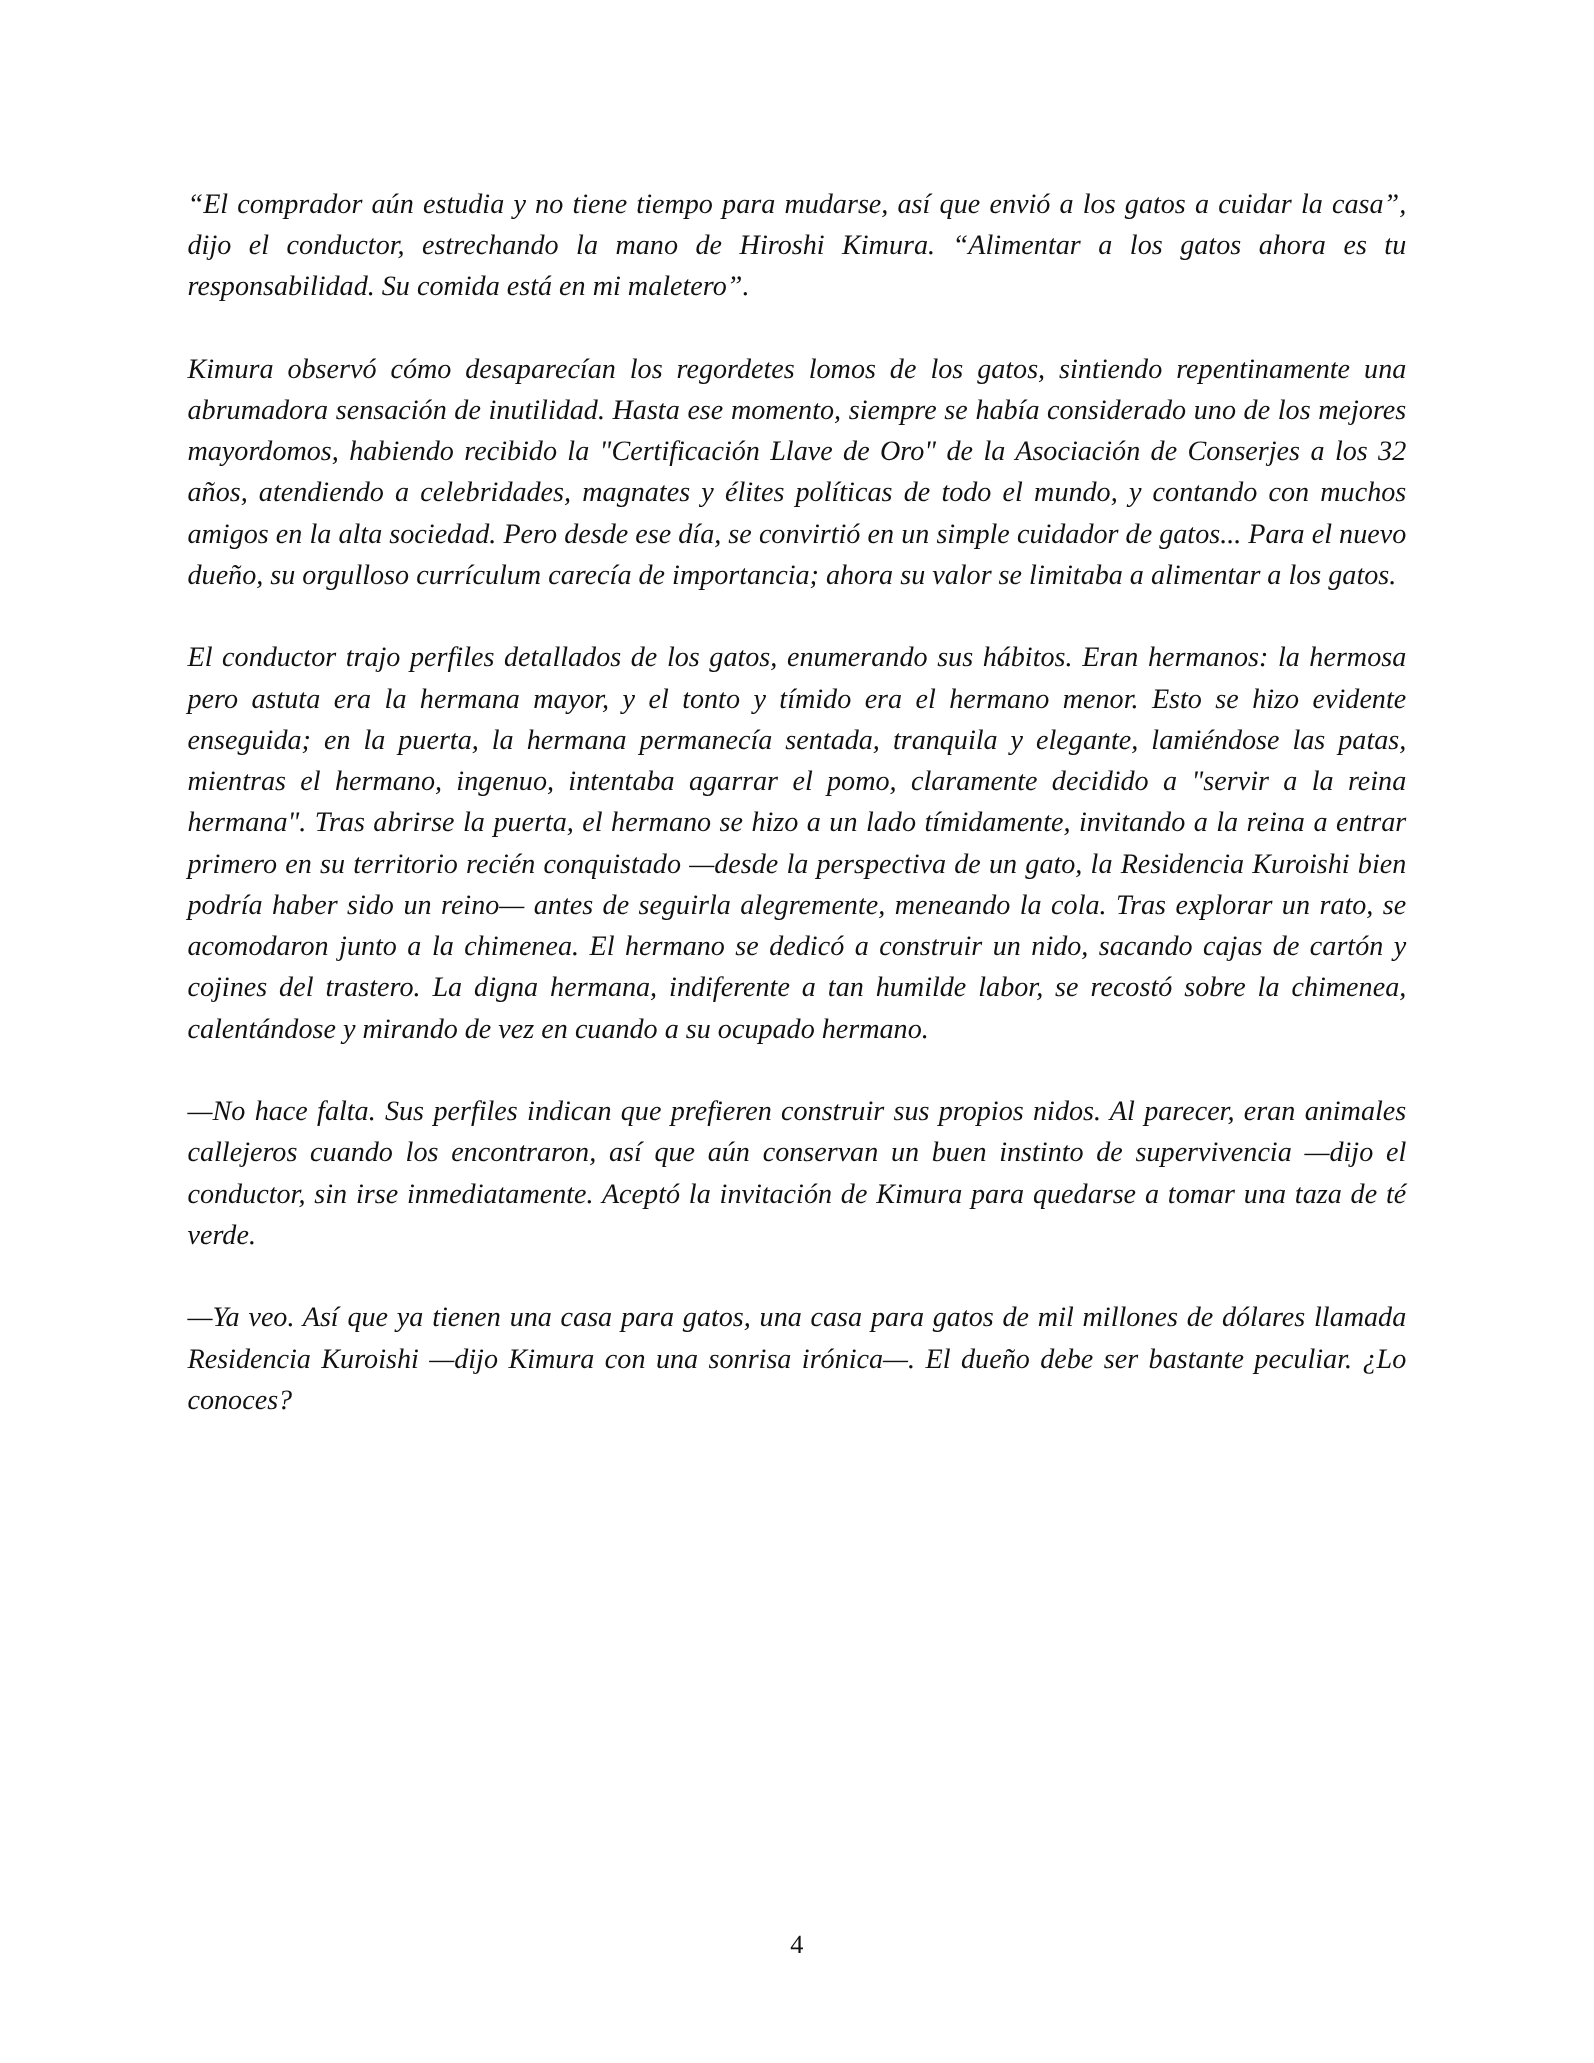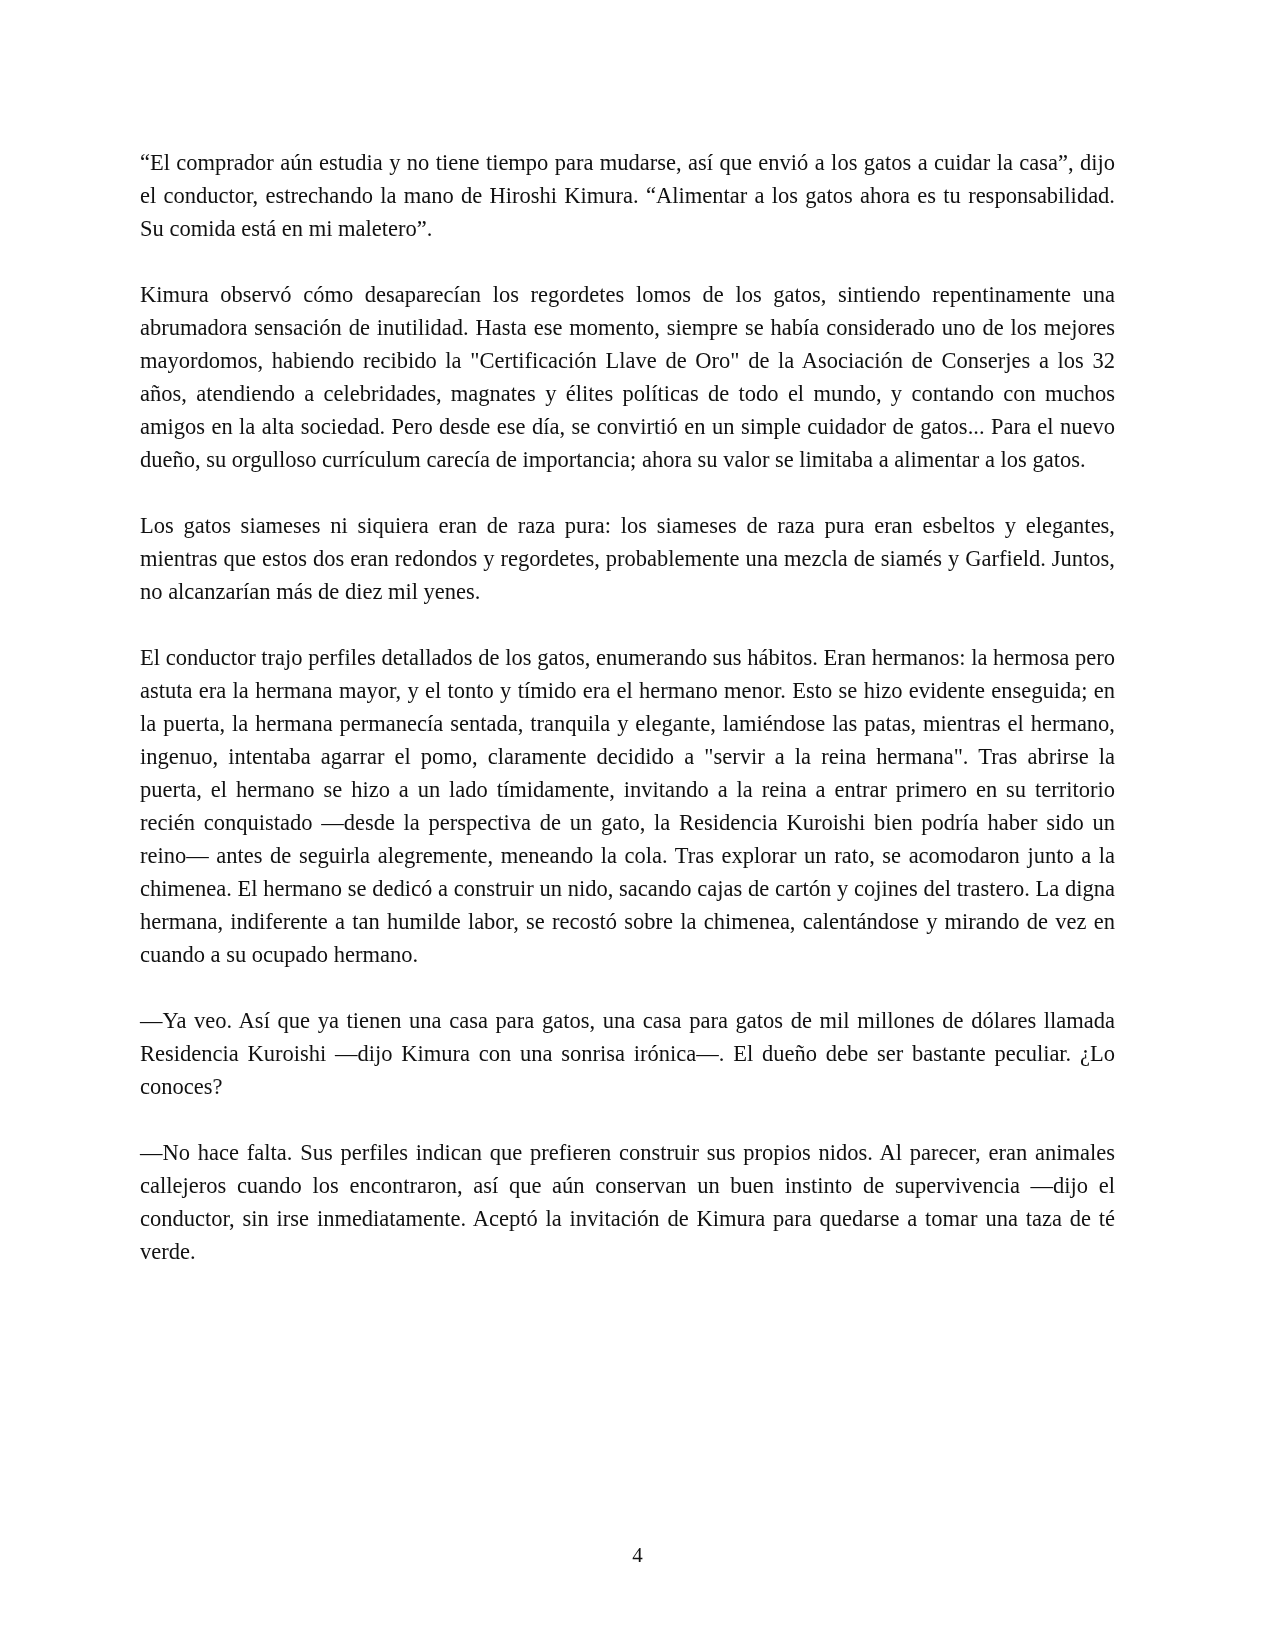--- a/index.html
+++ b/index.html
@@ -10,23 +10,24 @@
     body {
       width: 1275px;
       height: 1650px;
       position: relative;
       overflow: hidden;
       font-family: "Liberation Serif", "DejaVu Serif", serif;
       color: #111111;
     }
     .page-body {
       position: absolute;
-      left: 140px;
+      left: 150px;
       top: 146px;
       width: 975px;
+      font-style: italic;
     }
     .para {
       margin: 0 0 33px 0;
       font-size: 22.5px;
       line-height: 33px;
       text-align: justify;
       text-justify: inter-word;
     }
     .page-number {
       position: absolute;
@@ -37,19 +38,18 @@
       font-size: 21px;
       line-height: 24px;
     }
   </style>
 </head>
 <body>
 
 <div class="page-body">
   <p class="para">“El comprador aún estudia y no tiene tiempo para mudarse, así que envió a los gatos a cuidar la casa”, dijo el conductor, estrechando la mano de Hiroshi Kimura. “Alimentar a los gatos ahora es tu responsabilidad. Su comida está en mi maletero”.</p>
   <p class="para">Kimura observó cómo desaparecían los regordetes lomos de los gatos, sintiendo repentinamente una abrumadora sensación de inutilidad. Hasta ese momento, siempre se había considerado uno de los mejores mayordomos, habiendo recibido la "Certificación Llave de Oro" de la Asociación de Conserjes a los 32 años, atendiendo a celebridades, magnates y élites políticas de todo el mundo, y contando con muchos amigos en la alta sociedad. Pero desde ese día, se convirtió en un simple cuidador de gatos... Para el nuevo dueño, su orgulloso currículum carecía de importancia; ahora su valor se limitaba a alimentar a los gatos.</p>
-  <p class="para">Los gatos siameses ni siquiera eran de raza pura: los siameses de raza pura eran esbeltos y elegantes, mientras que estos dos eran redondos y regordetes, probablemente una mezcla de siamés y Garfield. Juntos, no alcanzarían más de diez mil yenes.</p>
   <p class="para">El conductor trajo perfiles detallados de los gatos, enumerando sus hábitos. Eran hermanos: la hermosa pero astuta era la hermana mayor, y el tonto y tímido era el hermano menor. Esto se hizo evidente enseguida; en la puerta, la hermana permanecía sentada, tranquila y elegante, lamiéndose las patas, mientras el hermano, ingenuo, intentaba agarrar el pomo, claramente decidido a "servir a la reina hermana". Tras abrirse la puerta, el hermano se hizo a un lado tímidamente, invitando a la reina a entrar primero en su territorio recién conquistado —desde la perspectiva de un gato, la Residencia Kuroishi bien podría haber sido un reino— antes de seguirla alegremente, meneando la cola. Tras explorar un rato, se acomodaron junto a la chimenea. El hermano se dedicó a construir un nido, sacando cajas de cartón y cojines del trastero. La digna hermana, indiferente a tan humilde labor, se recostó sobre la chimenea, calentándose y mirando de vez en cuando a su ocupado hermano.</p>
+  <p class="para">—No hace falta. Sus perfiles indican que prefieren construir sus propios nidos. Al parecer, eran animales callejeros cuando los encontraron, así que aún conservan un buen instinto de supervivencia —dijo el conductor, sin irse inmediatamente. Aceptó la invitación de Kimura para quedarse a tomar una taza de té verde.</p>
   <p class="para">—Ya veo. Así que ya tienen una casa para gatos, una casa para gatos de mil millones de dólares llamada Residencia Kuroishi —dijo Kimura con una sonrisa irónica—. El dueño debe ser bastante peculiar. ¿Lo conoces?</p>
-  <p class="para">—No hace falta. Sus perfiles indican que prefieren construir sus propios nidos. Al parecer, eran animales callejeros cuando los encontraron, así que aún conservan un buen instinto de supervivencia —dijo el conductor, sin irse inmediatamente. Aceptó la invitación de Kimura para quedarse a tomar una taza de té verde.</p>
 </div>
 
 <div class="page-number">4</div>
 
 </body></html>

